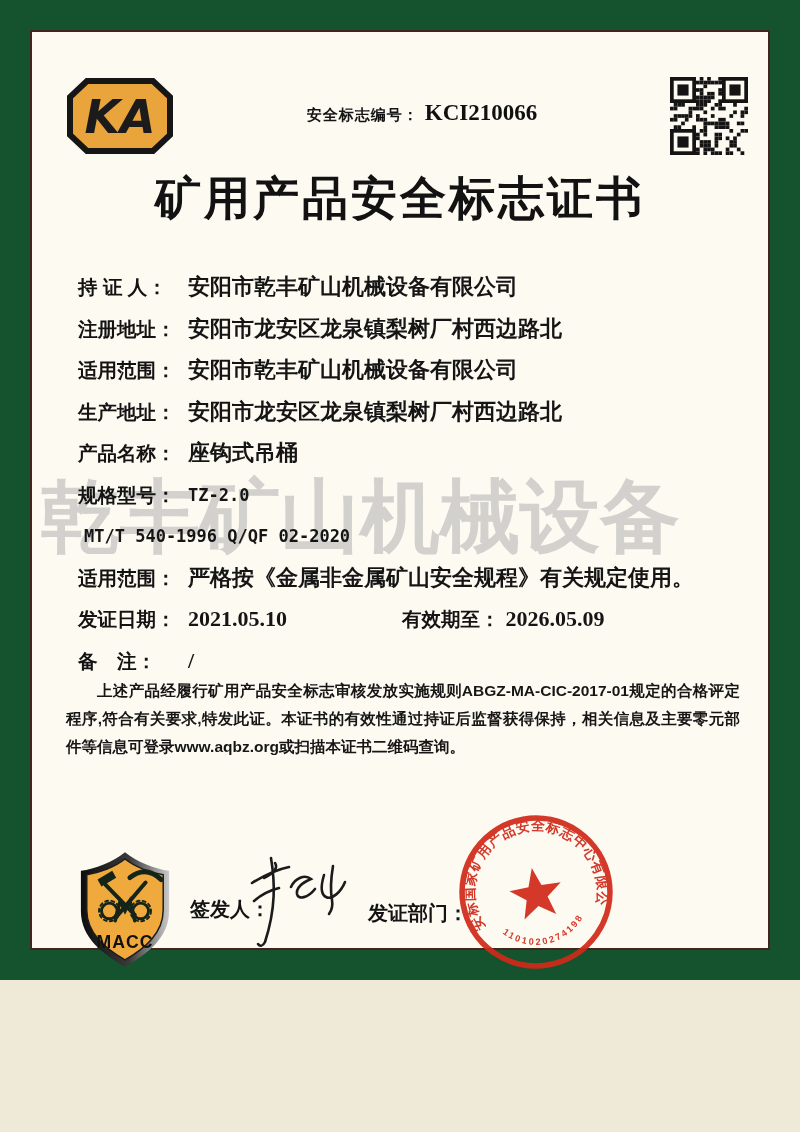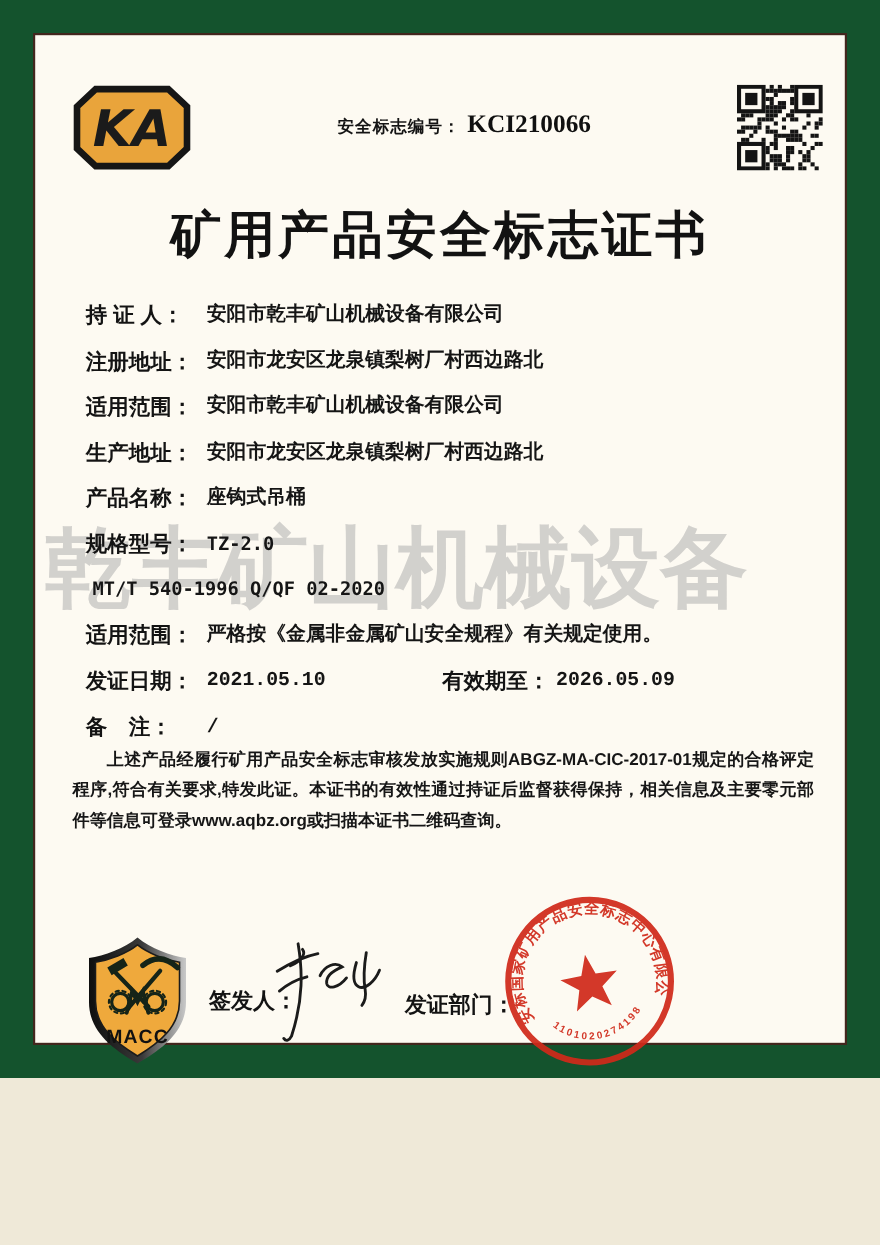--- a/index.html
+++ b/index.html
@@ -24,30 +24,30 @@
     background:#fdfaf2;border:2px solid #42261d;
   }
   
   .header{position:absolute;left:34px;right:18px;top:42px;height:84px;display:flex;align-items:center;z-index:1;}
   .ka-badge{flex:0 0 auto;}
   .head-center{flex:1 1 auto;text-align:center;white-space:nowrap;padding-bottom:6px;}
   .head-label{font-size:15px;font-weight:700;color:#141414;letter-spacing:1px;}
   .head-number{font-family:"Liberation Serif",serif;font-size:23px;font-weight:600;color:#101010;margin-left:6px;}
   .qr{flex:0 0 auto;margin-right:2px;}
   
-  .title{position:absolute;left:0;right:0;top:151px;text-align:center;font-size:46px;font-weight:900;
+  .title{position:absolute;left:0;right:0;top:136px;text-align:center;font-size:46px;font-weight:900;
     color:#121212;letter-spacing:3px;font-family:"Liberation Serif",serif;z-index:1;}
   
   .watermark{position:absolute;left:8px;top:432px;font-size:80px;font-weight:700;color:#a9a9a9;
     opacity:.5;white-space:nowrap;z-index:0;letter-spacing:0px;}
   
   .fields{position:absolute;left:46px;right:36px;top:242px;z-index:1;}
   .frow{display:flex;align-items:flex-end;margin-bottom:15.5px;line-height:26px;}
   .flabel{font-size:19.5px;font-weight:700;color:#131313;min-width:104px;white-space:nowrap;}
-  .fvalue{font-family:Liberation Mono, monospace;font-size:18px;font-weight:600;color:#151515;margin-left:6px;white-space:nowrap;}
+  .fvalue{font-family:Liberation Serif, serif;font-size:22px;font-weight:600;color:#151515;margin-left:6px;white-space:nowrap;}
   .fvalue.code{font-family:"DejaVu Sans Mono",monospace;font-size:17px;font-weight:700;}
   .flabel.wide{min-width:0;}
   .date-spacer{width:64px;}
   .date-val{min-width:150px;}
   
   .statement{position:absolute;left:34px;right:28px;top:645px;z-index:1;
     font-size:15.5px;font-weight:700;color:#161616;line-height:1.82;text-indent:2em;text-align:justify;}
   
   .bottom{position:absolute;left:0;right:0;top:808px;height:240px;z-index:1;}
   .macc{position:absolute;left:44px;top:10px;}

